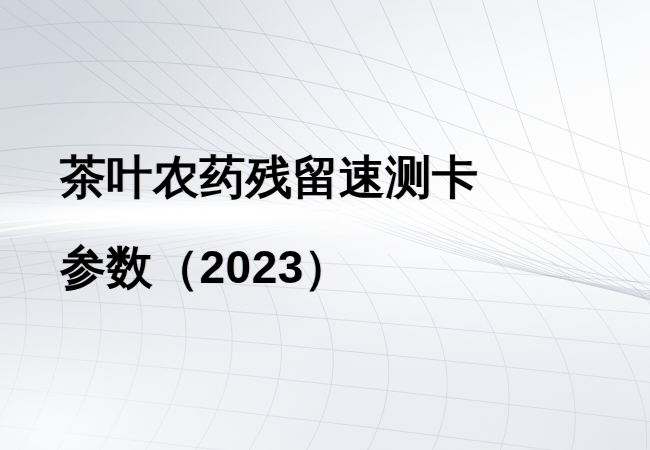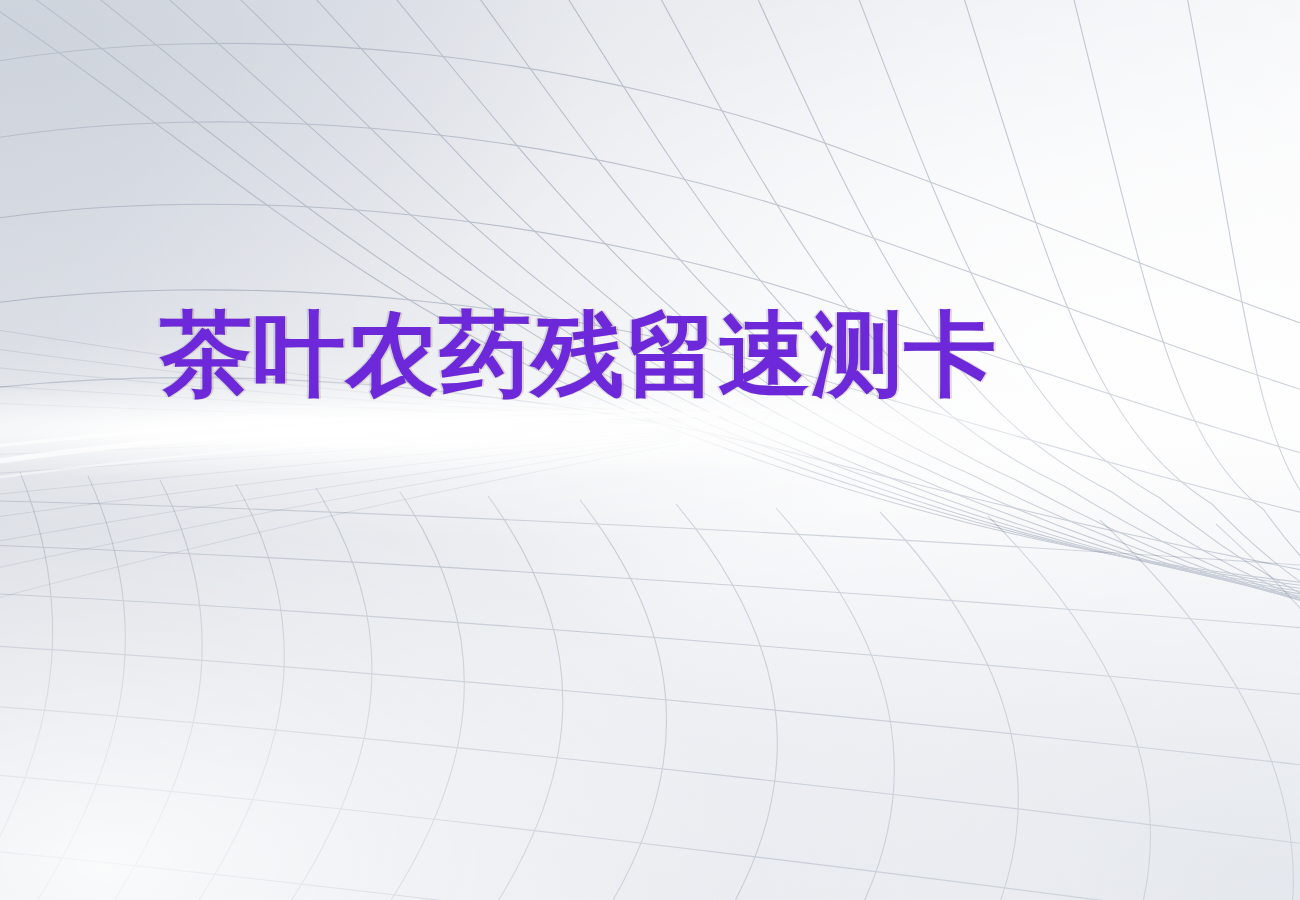--- a/index.html
+++ b/index.html
@@ -75,30 +75,29 @@
 
   
   #title-block {
     position: absolute;
     left: 60px;
     top: 132px;
     width: 540px;
   }
 
   .title-line {
-    color: #6d28d9;
+    color: #000000;
     font-weight: bold;
     font-size: 46px;
     line-height: 90px;
     letter-spacing: 0.5px;
     white-space: nowrap;
     text-shadow:
        1px 0 0 rgba(150,95,40,0.22),
       -1px 0 0 rgba(40,60,150,0.14);
-    margin-left: 20px;
   }
 </style>
 </head>
 <body>
 
 <div id="banner" aria-label="茶叶农药残留速测卡参数（2023）">
 
   <div class="bg-layer bg-base"></div>
 
   <svg class="bg-layer bg-mesh" viewBox="0 0 650 450" preserveAspectRatio="none">
@@ -181,15 +180,16 @@
     <g fill="none" stroke="#ffffff" stroke-linecap="round">
       <path d="M -10 232 C 80 218, 200 210, 360 207" stroke-width="2.6" opacity="0.95"></path>
       <path d="M -10 224 C 80 213, 200 207, 330 205" stroke-width="1.6" opacity="0.85"></path>
       <path d="M -10 240 C 90 226, 220 215, 400 210" stroke-width="1.2" opacity="0.6"></path>
       <path d="M 120 204 C 260 200, 420 204, 640 216" stroke-width="1.0" opacity="0.45"></path>
     </g>
   </svg>
 
   <div id="title-block">
     <div class="title-line">茶叶农药残留速测卡</div>
+    <div class="title-line">参数（2023）</div>
   </div>
 
 </div>
 
 </body></html>

